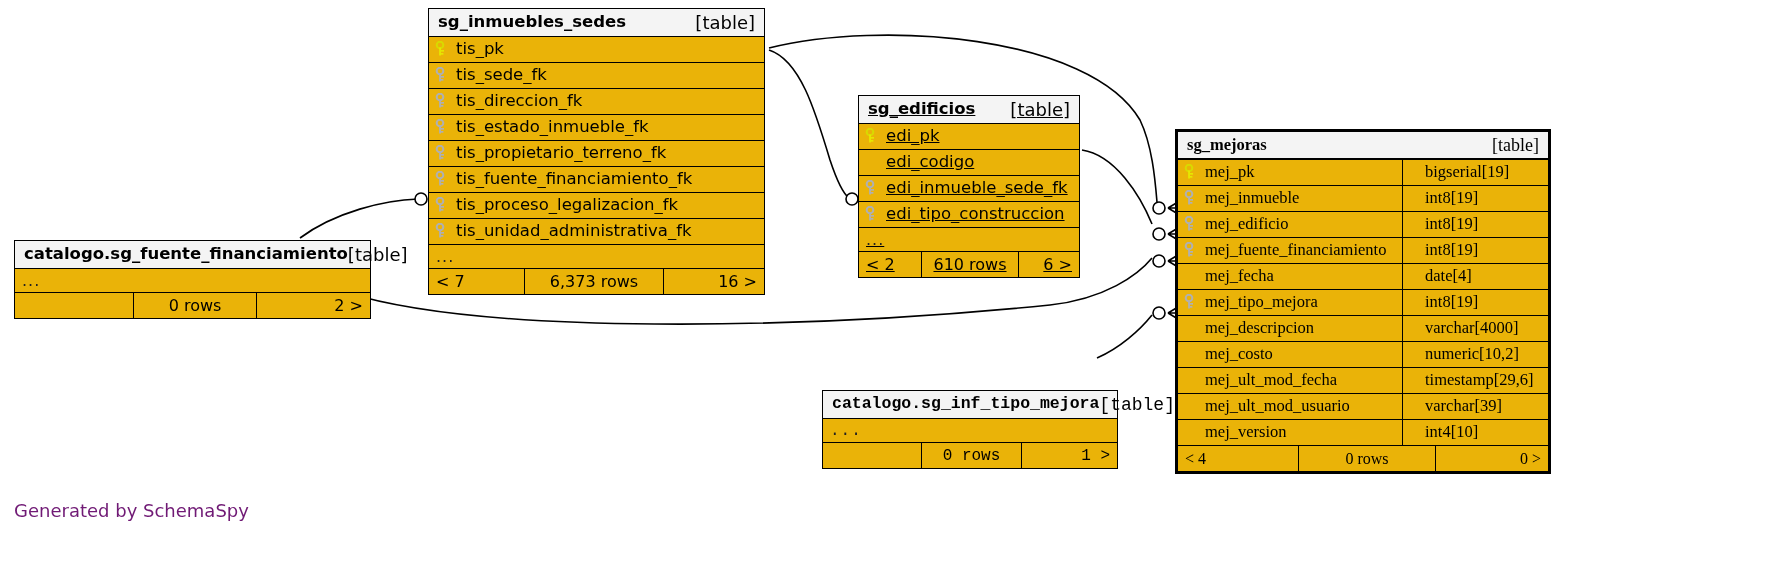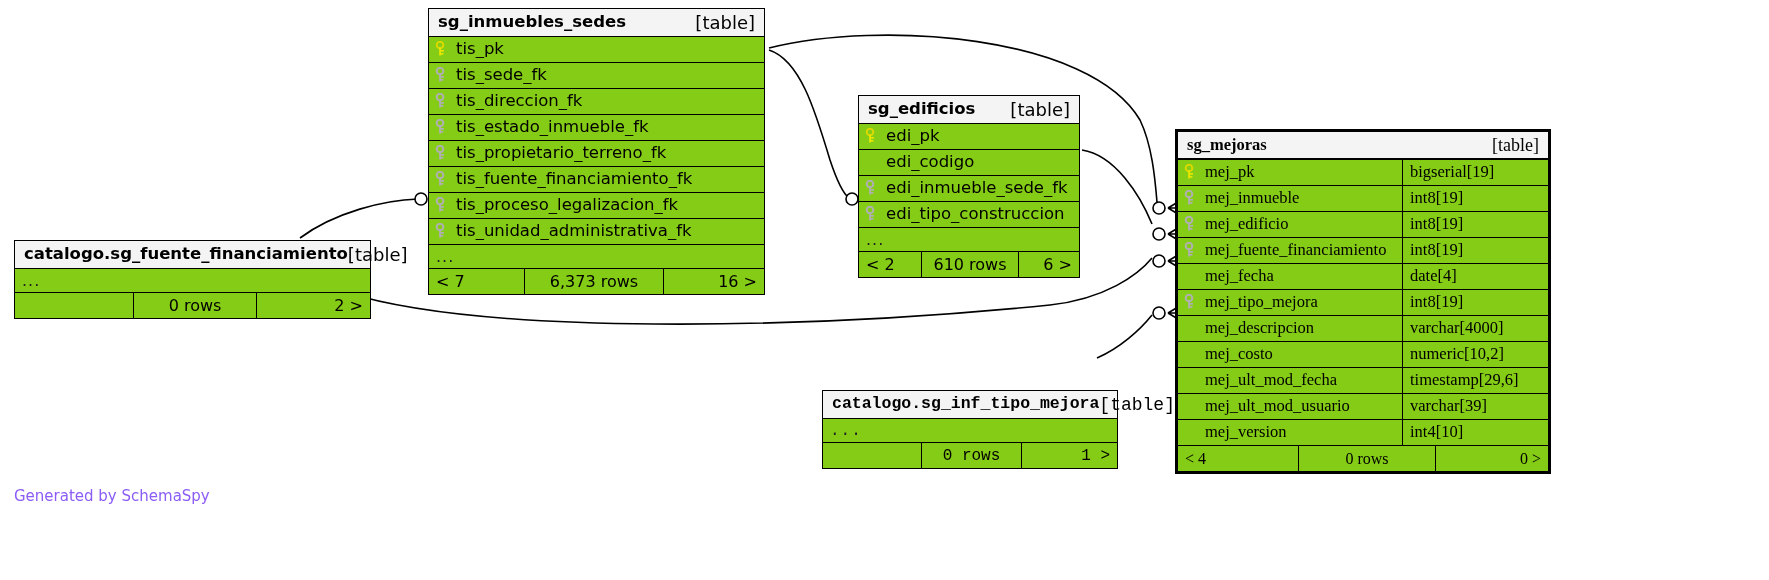--- a/index.html
+++ b/index.html
@@ -26,21 +26,21 @@
     position: absolute;
     left: 0; top: 0;
     width: 1769px;
     height: 580px;
     pointer-events: none;
     z-index: 1;
   }
   
   .tbl {
     position: absolute;
-    background: #84cc16;
+    background: #eab308;
     border: 1px solid #000000;
     box-sizing: border-box;
     z-index: 2;
     font-size: 16.5px;
     line-height: 1;
   }
   .tbl.thick {
     border: 3px solid #000000;
     font-family: Liberation Serif, serif;
   }
@@ -76,21 +76,21 @@
   .row:last-child { }
   .row .colname {
     display: flex;
     align-items: flex-start;
     flex: 1 1 auto;
     overflow: hidden;
   }
   .row .coltype {
     flex: 0 0 auto;
     border-left: 1px solid #000000;
-    padding-left: 7px;
+    padding-left: 22px;
     margin-left: 6px;
     align-self: stretch;
     display: flex;
     align-items: center;
     width: 140px;
     box-sizing: border-box;
   }
   .keyicon {
     flex: 0 0 auto;
     width: 14px;
@@ -129,23 +129,23 @@
   .footer .f.mid {
     justify-content: center;
     border-left: 1px solid #000;
     border-right: 1px solid #000;
   }
   .footer .f.right { justify-content: flex-end; }
 
   .credit {
     position: absolute;
     left: 14px;
-    top: 487px;
-    font-size: 15px;
-    color: #8b5cf6;
+    top: 500px;
+    font-size: 18px;
+    color: #701a75;
     z-index: 3;
     white-space: nowrap;
   }
 </style>
 </head>
 <body>
 
 <div id="canvas">
 
   <svg id="edges" viewBox="0 0 1769 580" width="1769" height="580" xmlns="http://www.w3.org/2000/svg">
@@ -290,21 +290,21 @@
         </span>
     </div>
     <div class="dots">...</div>
     <div class="footer">
       <div class="f left" style="width:95px;">&lt; 7</div>
       <div class="f mid" style="flex:1;">6,373 rows</div>
       <div class="f right" style="width:100px;">16 &gt;</div>
     </div>
   </div>
 
-  <div class="tbl" style="left:858px; top:95px; width:222px;">
+  <div class="tbl" style="left:858px; top:95px; width:222px;text-decoration:underline;">
     <div class="tbl-title">
       <span>sg_edificios</span>
       <span class="tag">[table]</span>
     </div>
     <div class="row">
       <span class="colname">
           <span class="keyicon">
             <svg width="14" height="16" viewBox="0 0 14 16">
               <circle cx="5" cy="4" r="3.3" fill="none" stroke="#d9d900" stroke-width="2"></circle>
               <rect x="4.1" y="6.5" width="1.9" height="8" fill="#e6e600"></rect>

